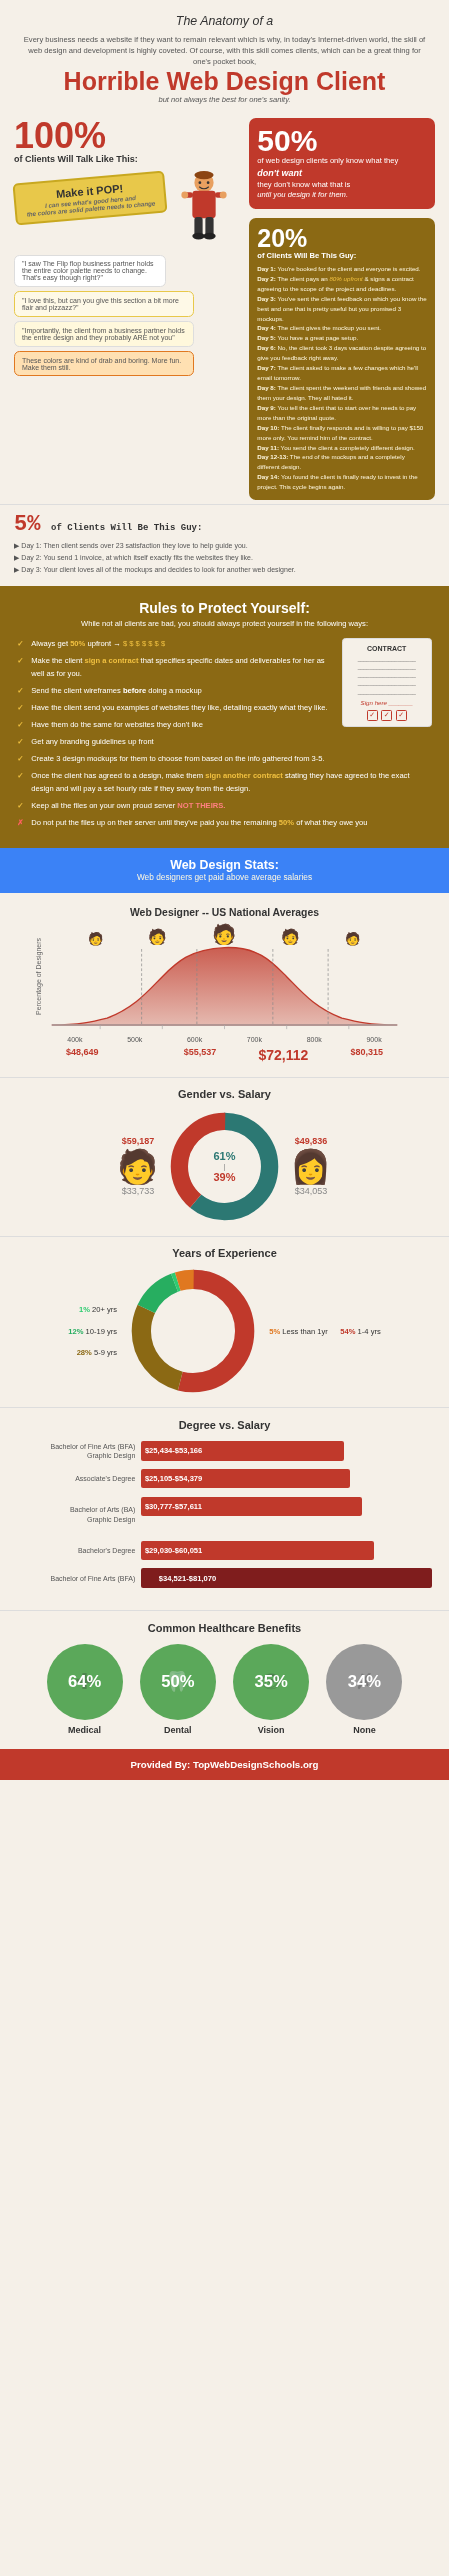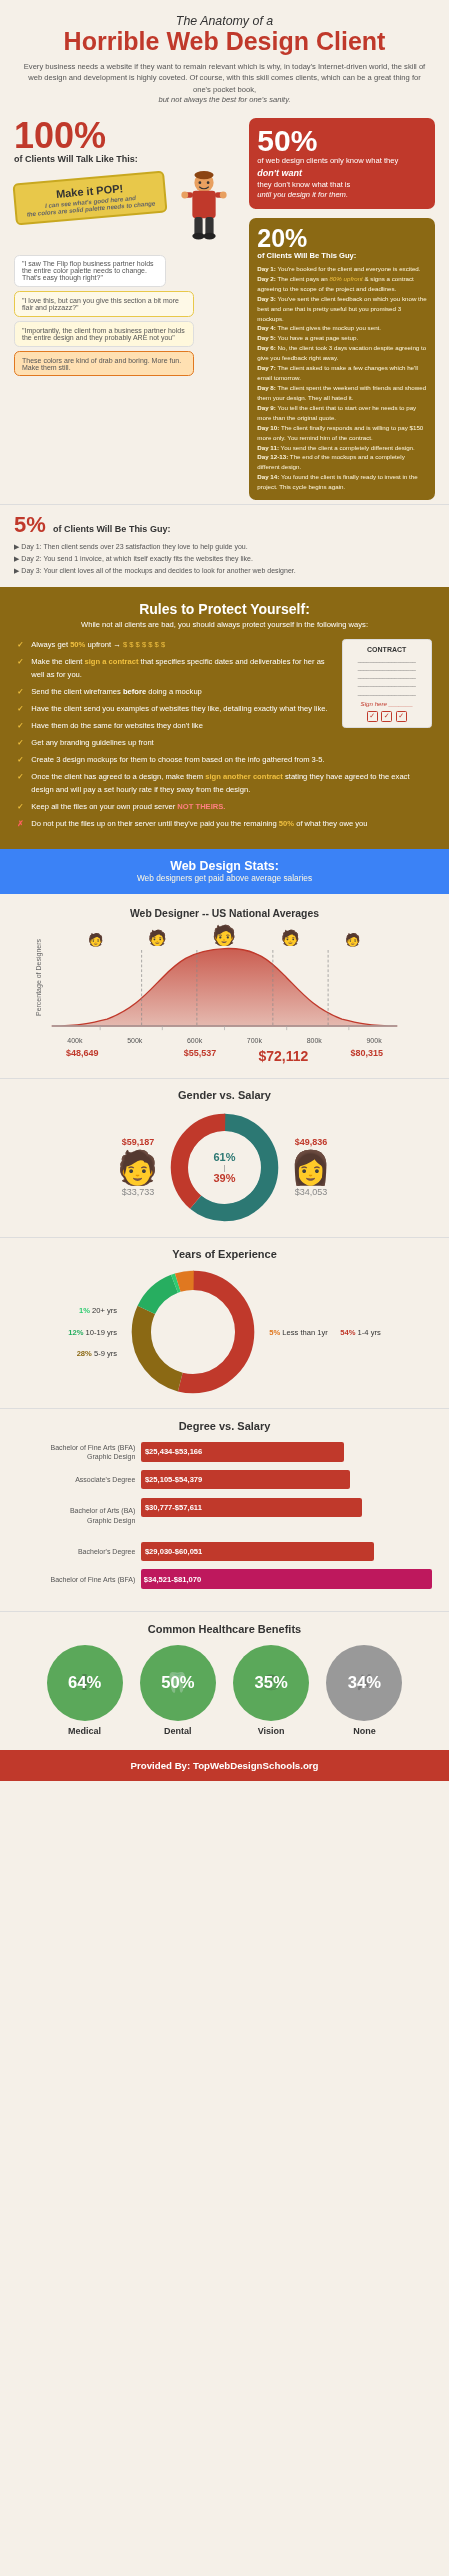--- a/index.html
+++ b/index.html
@@ -15,22 +15,22 @@
       background: #f5f0e8;
       text-align: center;
       padding: 14px 21px 7px;
     }
   </style>
 </head>
 <body>
 
 <div class="header">
   <div style="font-size:12.4px;color:#333;font-style:italic;">The Anatomy of a</div>
+  <div style="font-size:7.6px;color:#555;margin-top:5.5px;line-height:1.5;">Every business needs a website if they want to remain relevant which is why, in today's Internet-driven world, the skill of web design and development is highly coveted. Of course, with this skill comes clients, which can be a great thing for one's pocket book,</div>
   <div style="font-size:25px;font-weight:bold;color:#c0392b;line-height:1.1;">Horrible Web Design Client</div>
-  <div style="font-size:7.6px;color:#555;margin-top:5.5px;line-height:1.5;">Every business needs a website if they want to remain relevant which is why, in today's Internet-driven world, the skill of web design and development is highly coveted. Of course, with this skill comes clients, which can be a great thing for one's pocket book,</div>
   <div style="font-size:7.6px;color:#555;font-style:italic;">but not always the best for one's sanity.</div>
 </div>
 
 <div style="display:flex;background:#f5f0e8;padding:7px 14px 3.5px;gap:7px;">
 
   <div style="flex:0 0 228px;">
     <div style="display:flex;align-items:baseline;gap:2.8px;">
       <span style="font-size:36px;font-weight:bold;color:#c0392b;line-height:1;">100%</span>
     </div>
     <div style="font-size:9px;font-weight:bold;color:#333;margin-bottom:5.5px;">of Clients Will Talk Like This:</div>
@@ -112,21 +112,21 @@
         <div><strong>Day 10:</strong> The client finally responds and is willing to pay $150 more only. You remind him of the contract.</div>
         <div><strong>Day 11:</strong> You send the client a completely different design.</div>
         <div><strong>Day 12-13:</strong> The end of the mockups and a completely different design.</div>
         <div><strong>Day 14:</strong> You found the client is finally ready to invest in the project. This cycle begins again.</div>
       </div>
     </div>
   </div>
 </div>
 
 <div style="background:#f5f0e8;padding:7px 14px 10.4px;border-top:1.4px solid #ddd;">
-  <div style="display:flex;align-items:center;gap:10.4px;">
+  <div style="display:flex;align-items:center;gap:10.4px;font-family:Liberation Mono, monospace;">
     <div style="flex:0 0 auto;">
       <span style="font-size:22px;font-weight:bold;color:#c0392b;">5%</span>
       <span style="font-size:9px;font-weight:bold;color:#333;margin-left:4.1px;">of Clients Will Be This Guy:</span>
     </div>
   </div>
   <div style="font-size:7px;color:#555;margin-top:3.5px;line-height:1.7;">
     <div>▶ Day 1: Then client sends over 23 satisfaction they love to help guide you.</div>
     <div>▶ Day 2: You send 1 invoice, at which itself exactly fits the websites they like.</div>
     <div>▶ Day 3: Your client loves all of the mockups and decides to look for another web designer.</div>
   </div>
@@ -406,21 +406,21 @@
           <span>$29,030-$60,051</span>
         </div>
       </div>
     </div>
 
     <div style="display:flex;align-items:center;margin-bottom:8.3px;gap:5.5px;">
       <div style="width:118px;font-size:7px;color:#555;text-align:right;line-height:1.3;">
         Bachelor of Fine Arts (BFA)
       </div>
       <div style="flex:1;height:19.4px;">
-        <div style="width:100%;height:19.4px;background:#be185d;border-radius:2.1px;display:flex;align-items:center;padding-left:3px;font-size:7.6px;font-weight:bold;color:white;">
+        <div style="width:100%;height:19.4px;background:#7f1d1d;border-radius:2.1px;display:flex;align-items:center;padding-left:18px;font-size:7.6px;font-weight:bold;color:white;">
           <span>$34,521-$81,070</span>
         </div>
       </div>
     </div>
   </div>
 </div>
 
 <div style="background:#f5f0e8;padding:10.4px 17.3px 14px;border-top:0.7px solid #ddd;">
   <div style="font-size:11px;font-weight:bold;text-align:center;color:#333;margin-bottom:10.4px;">Common Healthcare Benefits</div>
 

